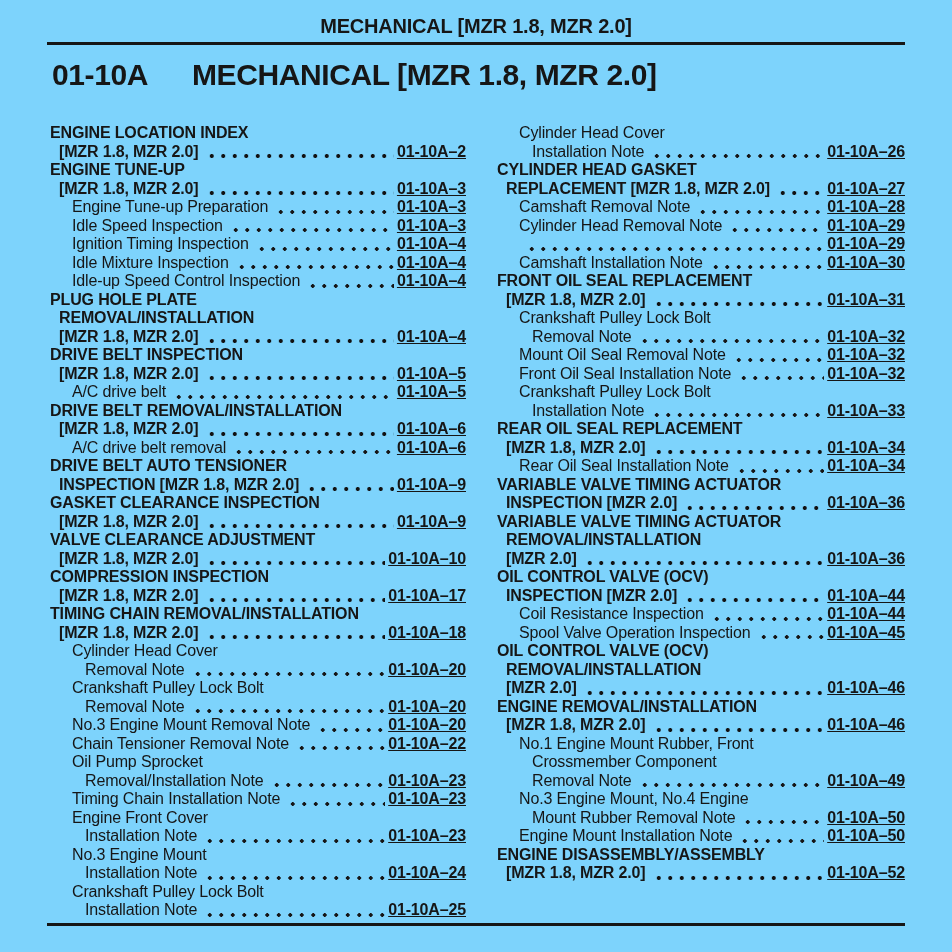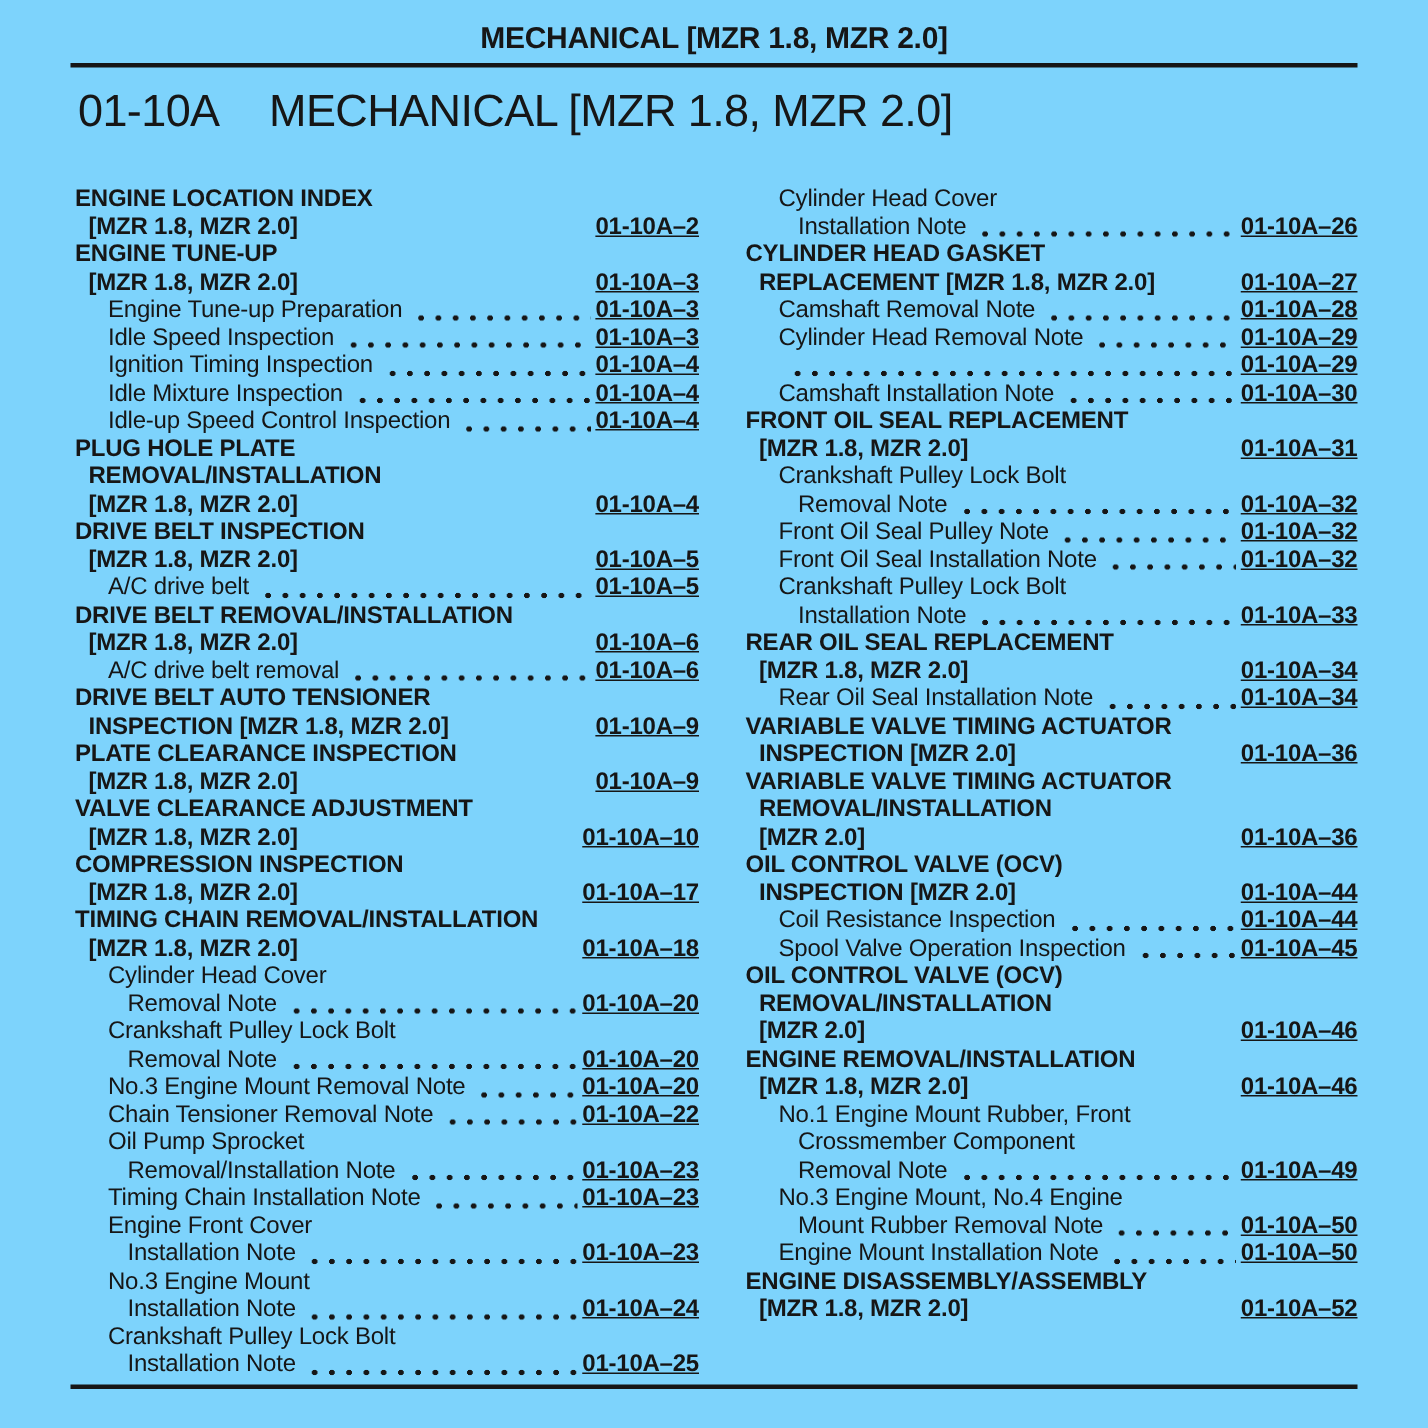--- a/index.html
+++ b/index.html
@@ -16,22 +16,22 @@
     position: absolute; top: 15px; left: 0; right: 0;
     text-align: center;
     font-size: 20px; font-weight: 700; letter-spacing: -0.2px;
   }
   .rule-top {
     position: absolute; top: 42px; left: 47px; width: 858px; height: 3px;
     background: #161616;
   }
   .section-title {
     position: absolute; top: 58px; left: 52px;
-    display: flex; gap: 33px; align-items: baseline;
-    font-size: 30px; font-weight: 400; letter-spacing: -0.4px;
+    display: flex; gap: 44px; align-items: baseline;
+    font-size: 30px; font-weight: 700; letter-spacing: -0.4px;
     white-space: nowrap;
   }
   .rule-bottom {
     position: absolute; top: 923px; left: 47px; width: 858px; height: 3px;
     background: #161616;
   }
 
   .toc {
     position: absolute; top: 124px; left: 50px;
     display: flex; gap: 31px;
@@ -40,21 +40,21 @@
   .toc-col-right { width: 408px; }
 
   .line {
     display: flex;
     font-size: 16px; line-height: 18.5px;
     letter-spacing: -0.15px;
     white-space: nowrap;
   }
   .line.head { font-weight: 700; }
   .line.head.first { padding-left: 0; }
-  .line.head.cont  { padding-left: 9px; align-items: flex-end; }
+  .line.head.cont  { padding-left: 9px; }
   .line.sub.first  { padding-left: 22px; }
   .line.sub.cont   { padding-left: 35px; }
 
   .txt { white-space: nowrap; }
   .pg  { font-weight: 700; white-space: nowrap; text-decoration: underline; }
 
   .dots {
     flex: 1 1 auto;
     min-width: 10px;
     margin: 0 3px 0 5px;
@@ -190,21 +190,21 @@
             <span class="txt">DRIVE BELT AUTO TENSIONER</span>
           </div>
           <div class="line head cont">
             <span class="txt">INSPECTION [MZR 1.8, MZR 2.0]</span>
             <span class="dots"></span>
             <span class="pg">01-10A–9</span>
           </div>
         </div>
         <div class="entry">
           <div class="line head first">
-            <span class="txt">PLATE CLEARANCE INSPECTION</span>
+            <span class="txt">GASKET CLEARANCE INSPECTION</span>
           </div>
           <div class="line head cont">
             <span class="txt">[MZR 1.8, MZR 2.0]</span>
             <span class="dots"></span>
             <span class="pg">01-10A–9</span>
           </div>
         </div>
         <div class="entry">
           <div class="line head first">
             <span class="txt">VALVE CLEARANCE ADJUSTMENT</span>
@@ -380,21 +380,21 @@
             <span class="txt">Crankshaft Pulley Lock Bolt</span>
           </div>
           <div class="line sub cont">
             <span class="txt">Removal Note</span>
             <span class="dots"></span>
             <span class="pg">01-10A–32</span>
           </div>
         </div>
         <div class="entry">
           <div class="line sub first">
-            <span class="txt">Front Oil Seal Pulley Note</span>
+            <span class="txt">Mount Oil Seal Removal Note</span>
             <span class="dots"></span>
             <span class="pg">01-10A–32</span>
           </div>
         </div>
         <div class="entry">
           <div class="line sub first">
             <span class="txt">Front Oil Seal Installation Note</span>
             <span class="dots"></span>
             <span class="pg">01-10A–32</span>
           </div>

